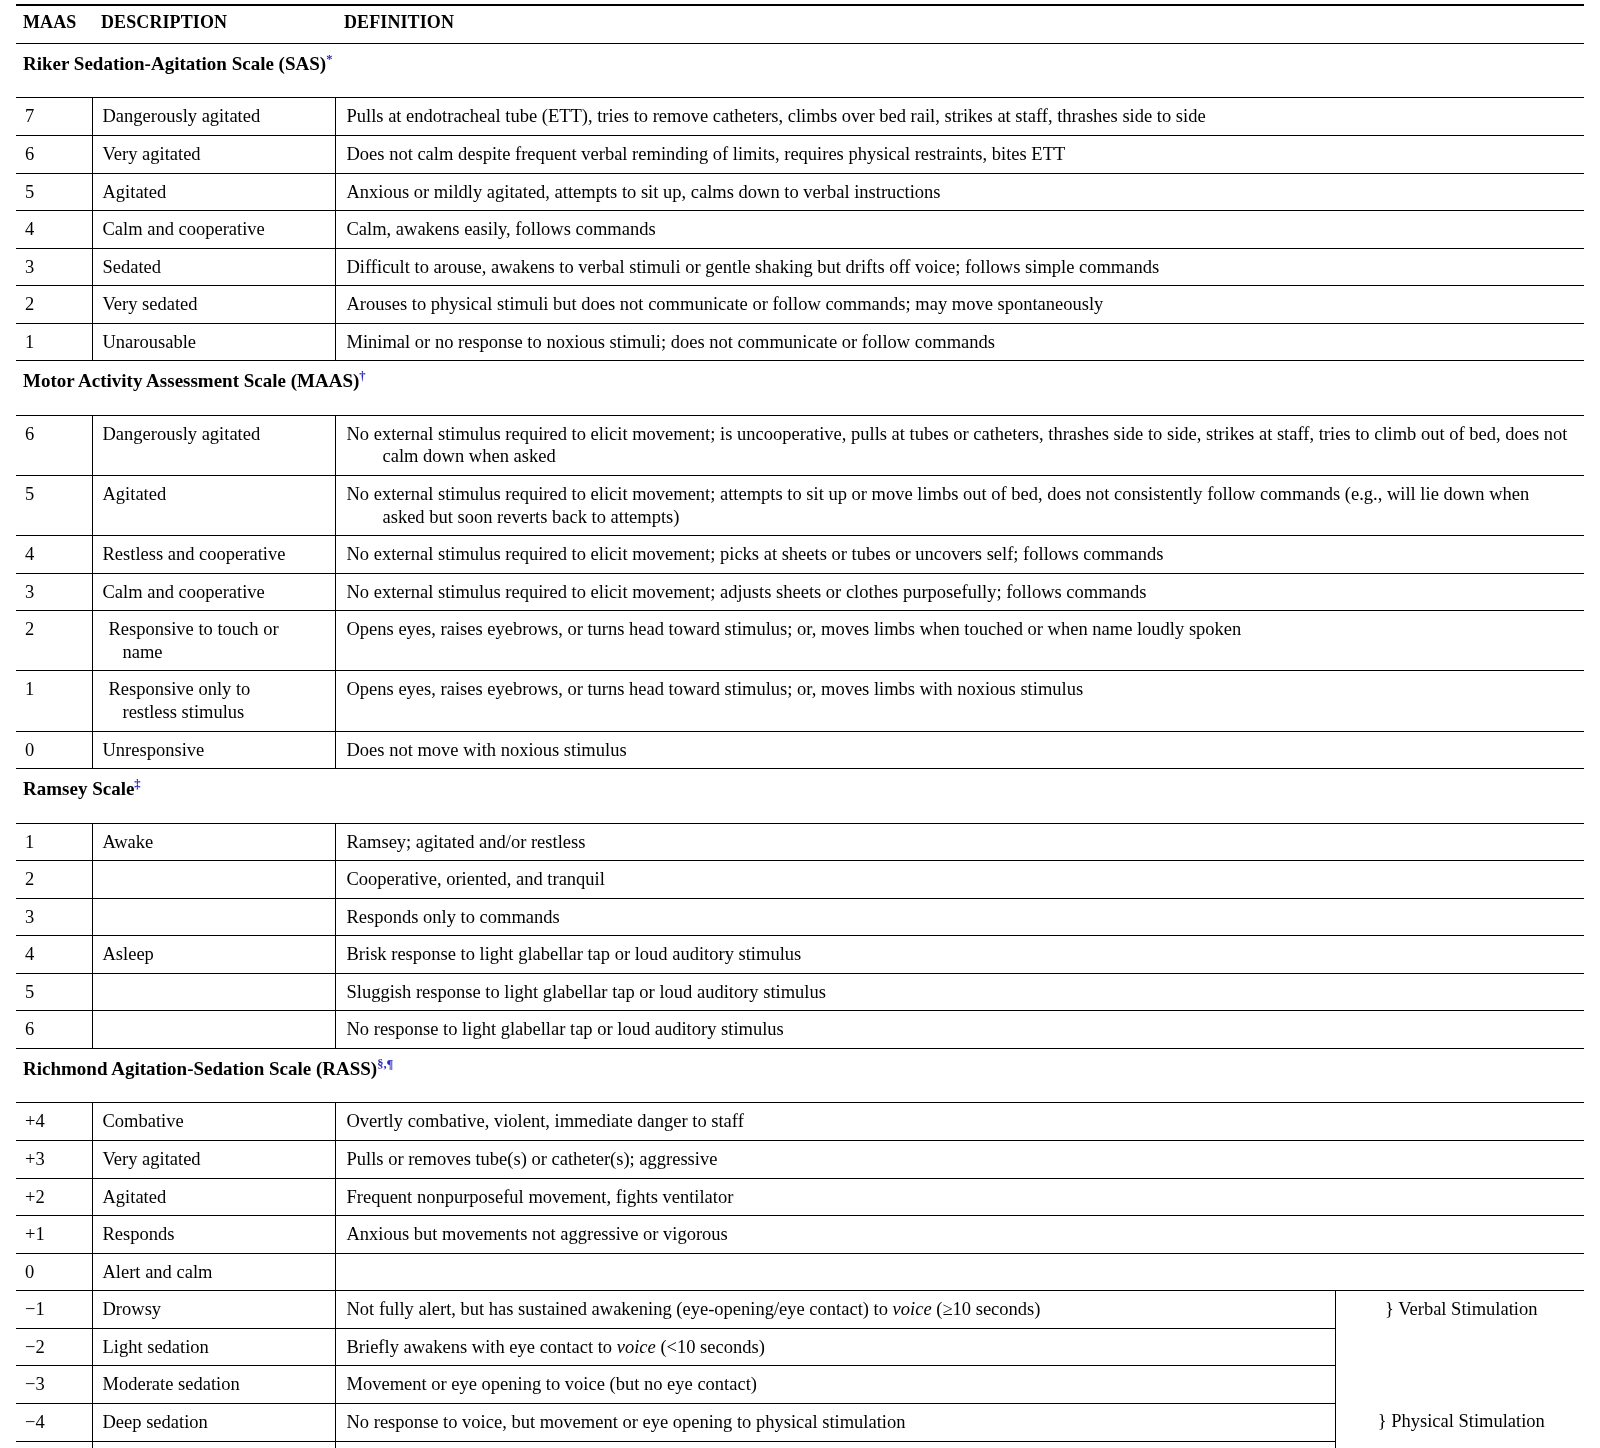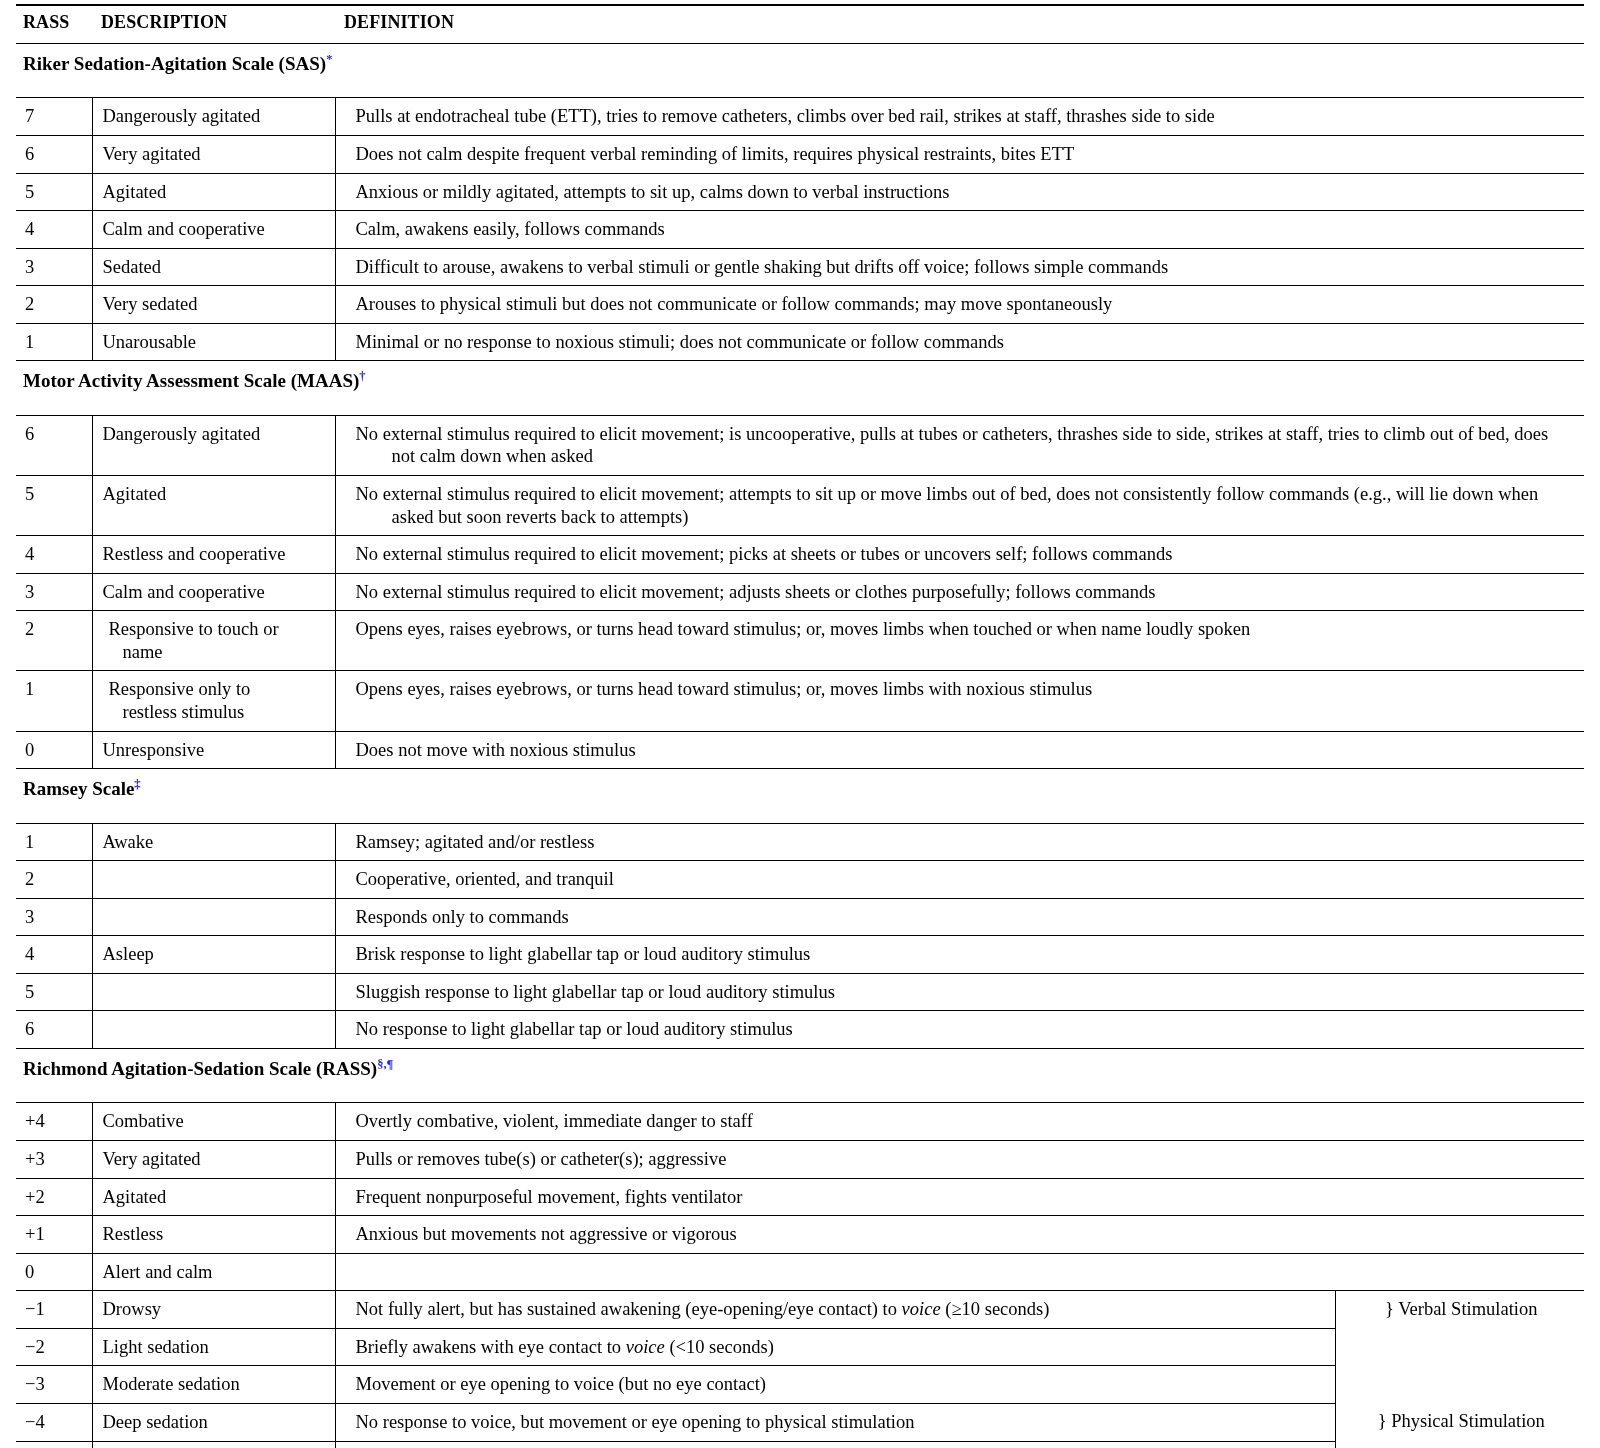--- a/index.html
+++ b/index.html
@@ -81,21 +81,21 @@
     padding-left: 16px;
   }
   tr.data-row td.desc.hang span {
     display: block;
     text-indent: 0;
   }
   tr.data-row td.desc.hang span.second {
     padding-left: 14px;
   }
   tr.data-row td.def {
-    padding-left: 20px;
+    padding-left: 11px;
     padding-right: 12px;
   }
   tr.data-row td.def .wrapind {
     display: block;
     padding-left: 36px;
     text-indent: -36px;
   }
   tr.data-row td.note {
     padding-left: 9px;
     border-left: 1.1px solid #000;
@@ -125,21 +125,21 @@
   <table class="scale-table">
     <colgroup>
       <col class="c-score">
       <col class="c-desc">
       <col class="c-def">
       <col class="c-note">
     </colgroup>
     <tbody>
 
       <tr class="header-row">
-        <td>RASS</td>
+        <td>MAAS</td>
         <td class="h-desc">DESCRIPTION</td>
         <td class="h-def" colspan="2">DEFINITION</td>
       </tr>
 
       <tr class="section-row">
         <td colspan="4"><span>Riker Sedation-Agitation Scale (SAS)</span><span class="sup">*</span></td>
       </tr>
       <tr class="data-row">
         <td class="score">7</td>
         <td class="desc">Dangerously agitated</td>
@@ -272,21 +272,21 @@
         <td class="desc">Very agitated</td>
         <td class="def" colspan="2">Pulls or removes tube(s) or catheter(s); aggressive</td>
       </tr>
       <tr class="data-row">
         <td class="score">+2</td>
         <td class="desc">Agitated</td>
         <td class="def" colspan="2">Frequent nonpurposeful movement, fights ventilator</td>
       </tr>
       <tr class="data-row">
         <td class="score">+1</td>
-        <td class="desc">Restless</td>
+        <td class="desc">Responds</td>
         <td class="def" colspan="2">Anxious but movements not aggressive or vigorous</td>
       </tr>
       <tr class="data-row">
         <td class="score">0</td>
         <td class="desc">Alert and calm</td>
         <td class="def" colspan="2">&nbsp;</td>
       </tr>
       <tr class="data-row">
         <td class="score">−1</td>
         <td class="desc">Drowsy</td>

